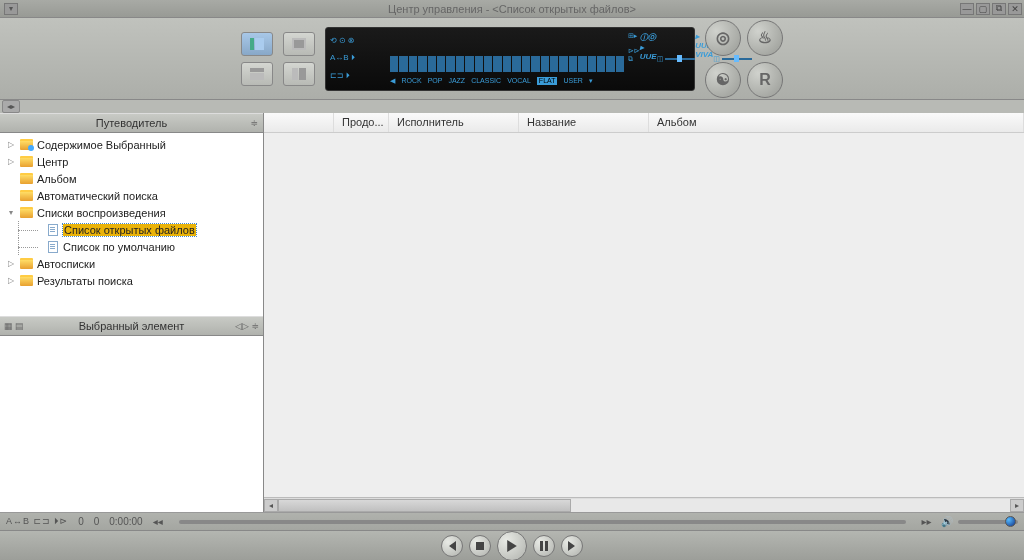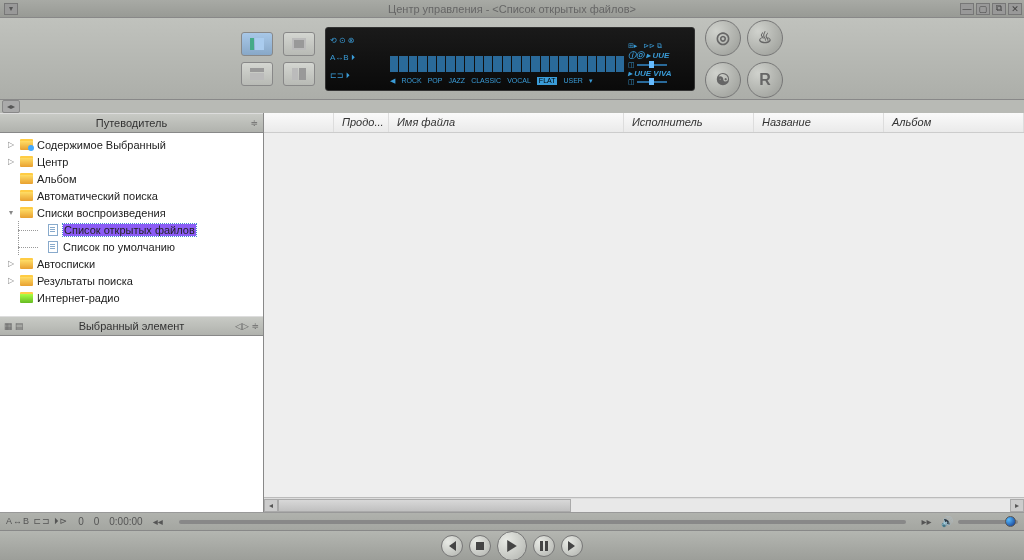--- a/index.html
+++ b/index.html
@@ -21,21 +21,21 @@
 .tb-round { width: 36px; height: 36px; border-radius: 50%; background: radial-gradient(circle at 30% 30%, #d0d2cd, #989a95); border: 1px solid #777; cursor: pointer; display: flex; align-items: center; justify-content: center; font-size: 16px; color: #666; font-weight: bold; }
 
 .visualizer { width: 370px; height: 64px; background: linear-gradient(#1a1a1a, #0a0a0a); border: 1px solid #333; border-radius: 3px; display: flex; padding: 4px; gap: 4px; }
 .viz-left { width: 56px; display: flex; flex-direction: column; justify-content: space-around; color: #4af; font-size: 8px; }
 .viz-left div { display: flex; gap: 2px; color: #3a9cd8; }
 .viz-bars { flex: 1; display: flex; align-items: flex-end; gap: 1px; padding-bottom: 14px; position: relative; }
 .viz-bar { flex: 1; background: #2a6a9a; height: 40%; }
 .viz-presets { position: absolute; bottom: 1px; left: 0; right: 0; display: flex; gap: 6px; font-size: 7px; color: #3a9cd8; }
 .viz-presets span { cursor: pointer; }
 .viz-presets .sel { background: #3a9cd8; color: #000; padding: 0 2px; }
-.viz-right { width: 62px; display: flex; flex-direction: column; justify-content: flex-end; font-size: 7px; color: #3a9cd8; }
+.viz-right { width: 62px; display: flex; justify-content: flex-start; font-size: 7px; color: #3a9cd8; }
 .viz-right .brand { font-style: italic; font-weight: bold; font-size: 8px; }
 .viz-slider { display: flex; align-items: center; gap: 2px; }
 .viz-slider .track { width: 30px; height: 2px; background: #2a6a9a; position: relative; }
 .viz-slider .thumb { position: absolute; width: 5px; height: 7px; background: #6bf; top: -3px; left: 12px; }
 
 .expand-handle { width: 18px; height: 13px; background: #aaa; border: 1px solid #888; border-radius: 2px; margin-left: 2px; display: flex; align-items: center; justify-content: center; cursor: pointer; font-size: 8px; color: #555; }
 
 .main { flex: 1; display: flex; overflow: hidden; }
 
 .sidebar { width: 264px; display: flex; flex-direction: column; background: #b0b2ad; border-right: 1px solid #888; }
@@ -44,30 +44,30 @@
 .panel-header .icons-left { position: absolute; left: 4px; display: flex; gap: 2px; font-size: 9px; color: #666; }
 
 .tree { flex: 1; background: #fff; overflow: auto; font-size: 11px; padding: 3px 0; }
 .tree-item { display: flex; align-items: center; height: 17px; padding-left: 6px; cursor: pointer; color: #222; white-space: nowrap; }
 .tree-item .toggle { width: 10px; font-size: 8px; color: #888; display: inline-flex; justify-content: center; }
 .tree-item .icon { width: 15px; height: 13px; margin: 0 3px; display: inline-flex; align-items: center; justify-content: center; }
 .tree-item.d1 { padding-left: 6px; }
 .tree-item.d2 { padding-left: 42px; position: relative; }
 .tree-item.d2::before { content: ''; position: absolute; left: 18px; top: 0; bottom: 0; border-left: 1px dotted #999; }
 .tree-item.d2::after { content: ''; position: absolute; left: 18px; top: 50%; width: 20px; border-top: 1px dotted #999; }
-.tree-item.selected .label { background: #8b5cf6; outline: 1px dotted #4488cc; padding: 0 1px; }
+.tree-item.selected .label { background: #eab308; outline: 1px dotted #4488cc; padding: 0 1px; }
 .folder-ico { width: 13px; height: 11px; background: linear-gradient(#fd6, #e8a030); border-radius: 1px; border-top: 2px solid #fc4; position: relative; }
 .folder-ico.blue-dot::after { content: ''; position: absolute; right: -1px; bottom: -1px; width: 6px; height: 6px; background: #4af; border-radius: 50%; }
 .doc-ico { width: 10px; height: 12px; background: #fff; border: 1px solid #8ac; position: relative; }
 .doc-ico::after { content: ''; position: absolute; left: 1px; top: 2px; width: 5px; height: 1px; background: #8ac; box-shadow: 0 2px #8ac, 0 4px #8ac; }
 .sel-body { flex: 1; background: #fff; min-height: 140px; }
 .sel-header-icons { position: absolute; right: 4px; display: flex; gap: 2px; font-size: 9px; color: #666; }
 
 .content { flex: 1; display: flex; flex-direction: column; background: #eee; }
-.col-headers { height: 20px; background: linear-gradient(#fafafa, #eaeaea); border-bottom: 1px solid #ccc; display: flex; font-size: 11px; color: #333; font-style: italic; }
+.col-headers { height: 20px; background: linear-gradient(#fafafa, #eaeaea); border-bottom: 1px solid #ccc; display: flex; font-size: 11px; color: #333; }
 .col { padding: 3px 8px; border-right: 1px solid #ddd; }
 .grid-body { flex: 1; background: #eee; }
 .hscroll { height: 15px; background: #ddd; display: flex; align-items: center; border-top: 1px solid #bbb; }
 .hscroll .arrow { width: 14px; height: 13px; background: #ccc; border: 1px solid #aaa; display: flex; align-items: center; justify-content: center; font-size: 8px; color: #555; cursor: pointer; }
 .hscroll .track { flex: 1; height: 13px; background: #e8e8e8; position: relative; }
 .hscroll .thumb { position: absolute; left: 0; width: 40%; height: 100%; background: linear-gradient(#d8d8d8, #c0c0c0); border: 1px solid #aaa; cursor: pointer; }
 
 .statusbar { height: 18px; background: linear-gradient(#b0b2ad, #a4a6a1); display: flex; align-items: center; font-size: 10px; color: #555; padding: 0 6px; gap: 10px; border-top: 1px solid #999; }
 .statusbar .mini { font-size: 9px; letter-spacing: 1px; }
 .seek { flex: 1; height: 4px; background: #888; border-radius: 2px; margin: 0 6px; position: relative; }
@@ -259,41 +259,33 @@
             </span>
             <span class="label">Автосписки</span>
           </div>
         <div class="tree-item d1">
             <span class="toggle">▷</span>
             <span class="icon">
               <span class="folder-ico"></span>
             </span>
             <span class="label">Результаты поиска</span>
           </div>
-        <div class="tree-item d1">
-            <span class="toggle"></span>
-            <span class="icon">
-              <span class="folder-ico" style="background:linear-gradient(#af4,#6b2)"></span>
-            </span>
-            <span class="label">Интернет-радио</span>
-          </div>
       </div>
       <div class="panel-header">
         <span class="icons-left">▦ ▤</span>
         <span>Выбранный элемент</span>
         <span class="sel-header-icons">◁▷ ≑</span>
       </div>
       <div class="sel-body"></div>
     </div>
 
     <div class="content">
       <div class="col-headers">
         <div class="col" style="width:70px"></div>
         <div class="col" style="width:55px">Продо...</div>
-        <div class="col" style="width:235px">Имя файла</div>
         <div class="col" style="width:130px">Исполнитель</div>
         <div class="col" style="width:130px">Название</div>
         <div class="col" style="flex:1">Альбом</div>
       </div>
       <div class="grid-body"></div>
       <div class="hscroll">
         <div class="arrow">◂</div>
         <div class="track">
             <div class="thumb"></div>
           </div>

